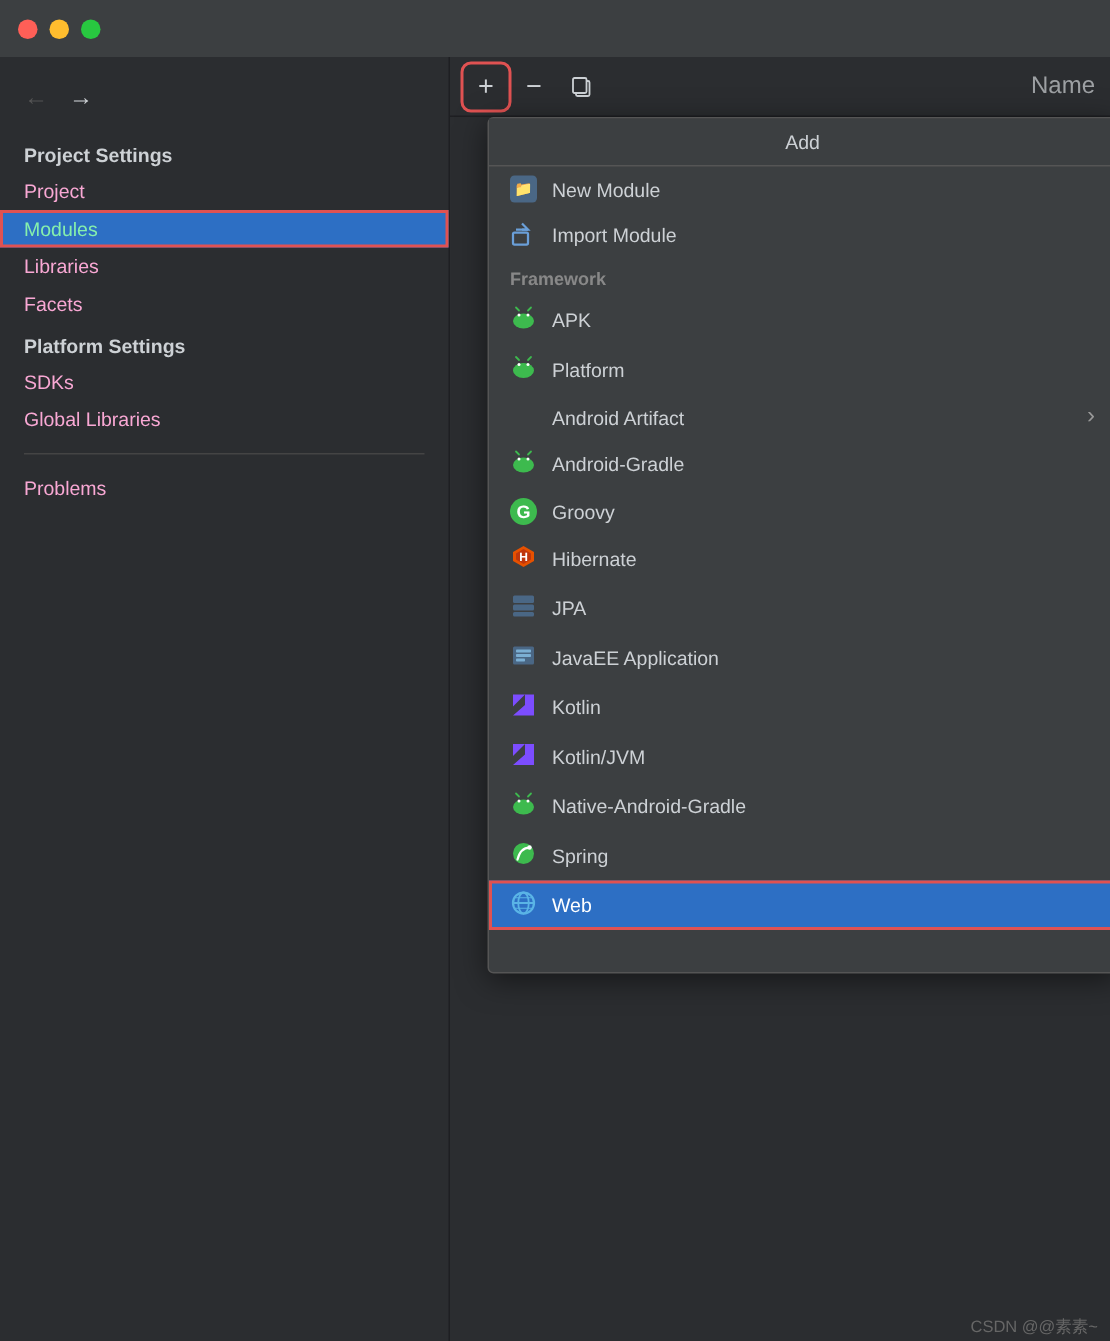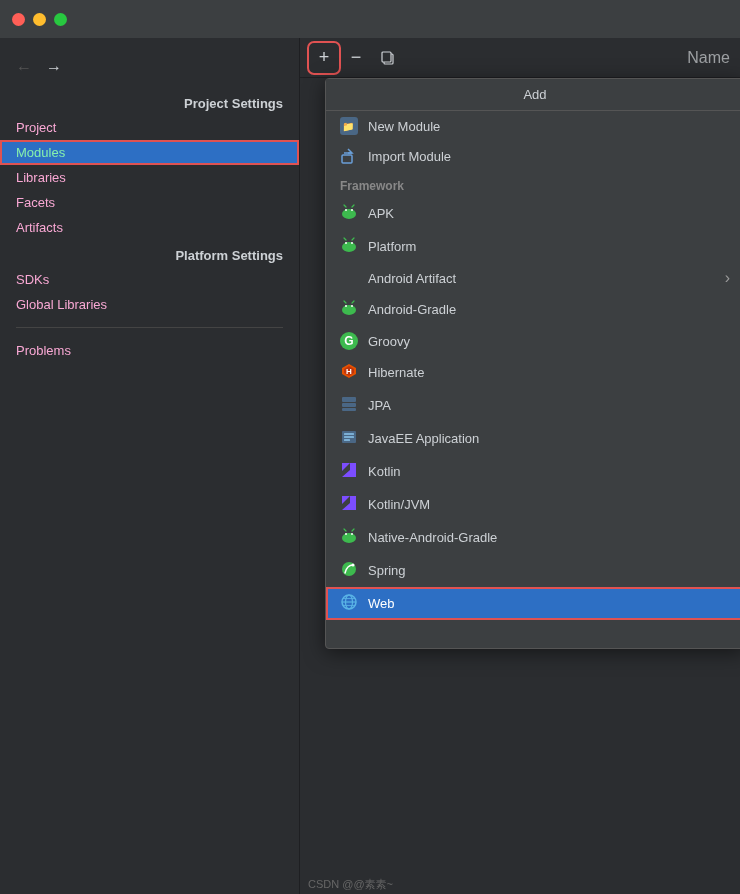--- a/index.html
+++ b/index.html
@@ -66,21 +66,20 @@
       cursor: pointer;
       border-radius: 3px;
     }
     .nav-arrow.disabled { color: #555; }
 
     .section-header {
       font-weight: 700;
       font-size: 13px;
       color: #cdd1d5;
       padding: 8px 16px 4px 16px;
-      text-align: right;
     }
 
     .sidebar-item {
       padding: 5px 16px;
       cursor: pointer;
       color: #f9a8d4;
       font-size: 13px;
       border-radius: 0;
     }
     .sidebar-item.active {
@@ -203,21 +202,21 @@
 
     
     .bottom-bar {
       position: absolute;
       bottom: 0;
       right: 0;
       width: 100%;
       padding: 2px 8px;
       font-size: 11px;
       color: #666;
-      text-align: left;
+      text-align: right;
     }
 
     
     .android-svg {
       width: 18px;
       height: 18px;
     }
   </style>
 </head>
 <body>
@@ -235,21 +234,20 @@
       <div class="nav-arrow disabled">←</div>
       <div class="nav-arrow">→</div>
     </div>
 
     <div class="section-header">Project Settings</div>
 
     <div class="sidebar-item">Project</div>
     <div class="sidebar-item active highlighted">Modules</div>
     <div class="sidebar-item">Libraries</div>
     <div class="sidebar-item">Facets</div>
-    <div class="sidebar-item">Artifacts</div>
 
     <div class="section-header">Platform Settings</div>
 
     <div class="sidebar-item">SDKs</div>
     <div class="sidebar-item">Global Libraries</div>
 
     <div class="sidebar-divider"></div>
 
     <div class="sidebar-item">Problems</div>
   </div>

